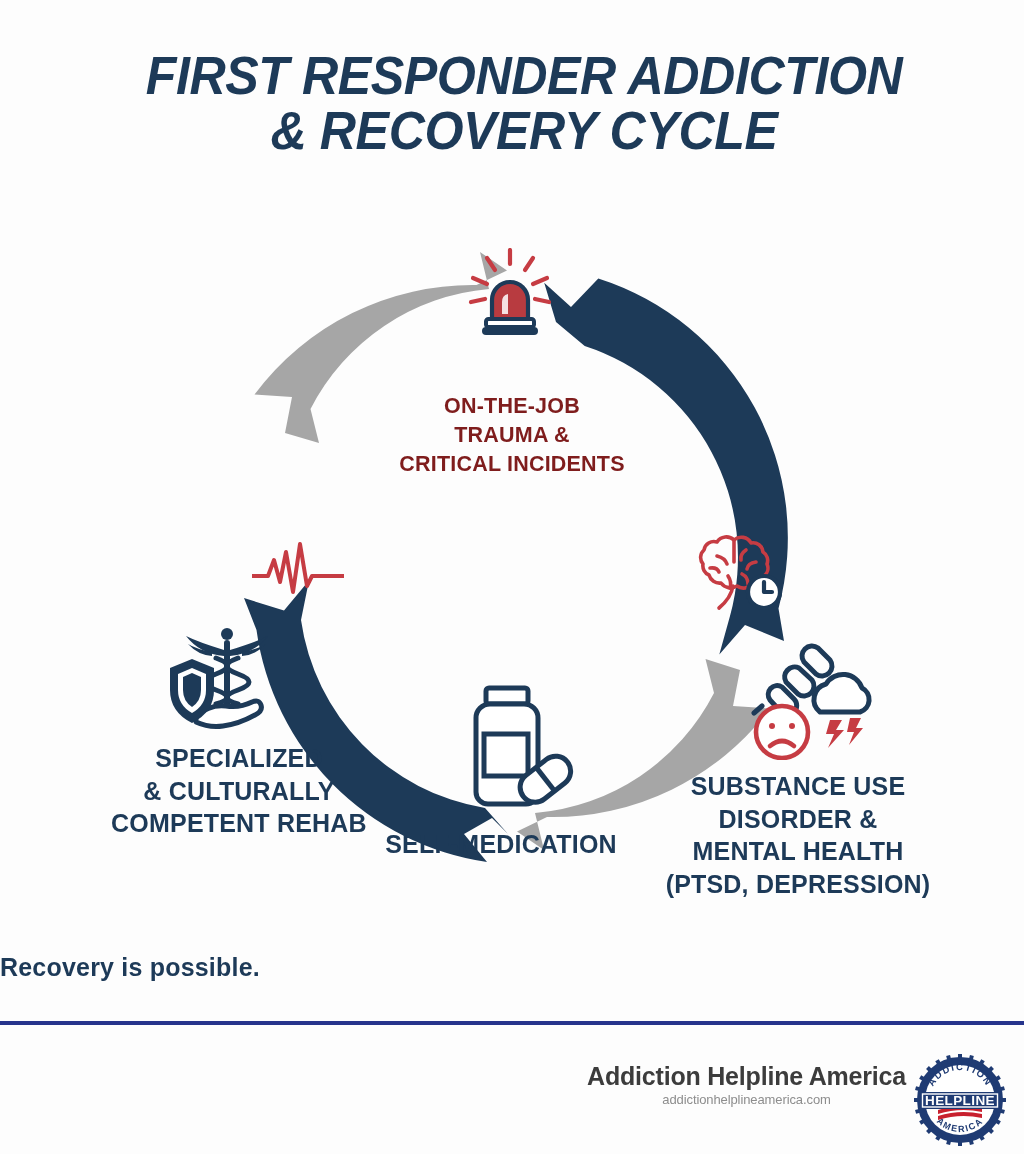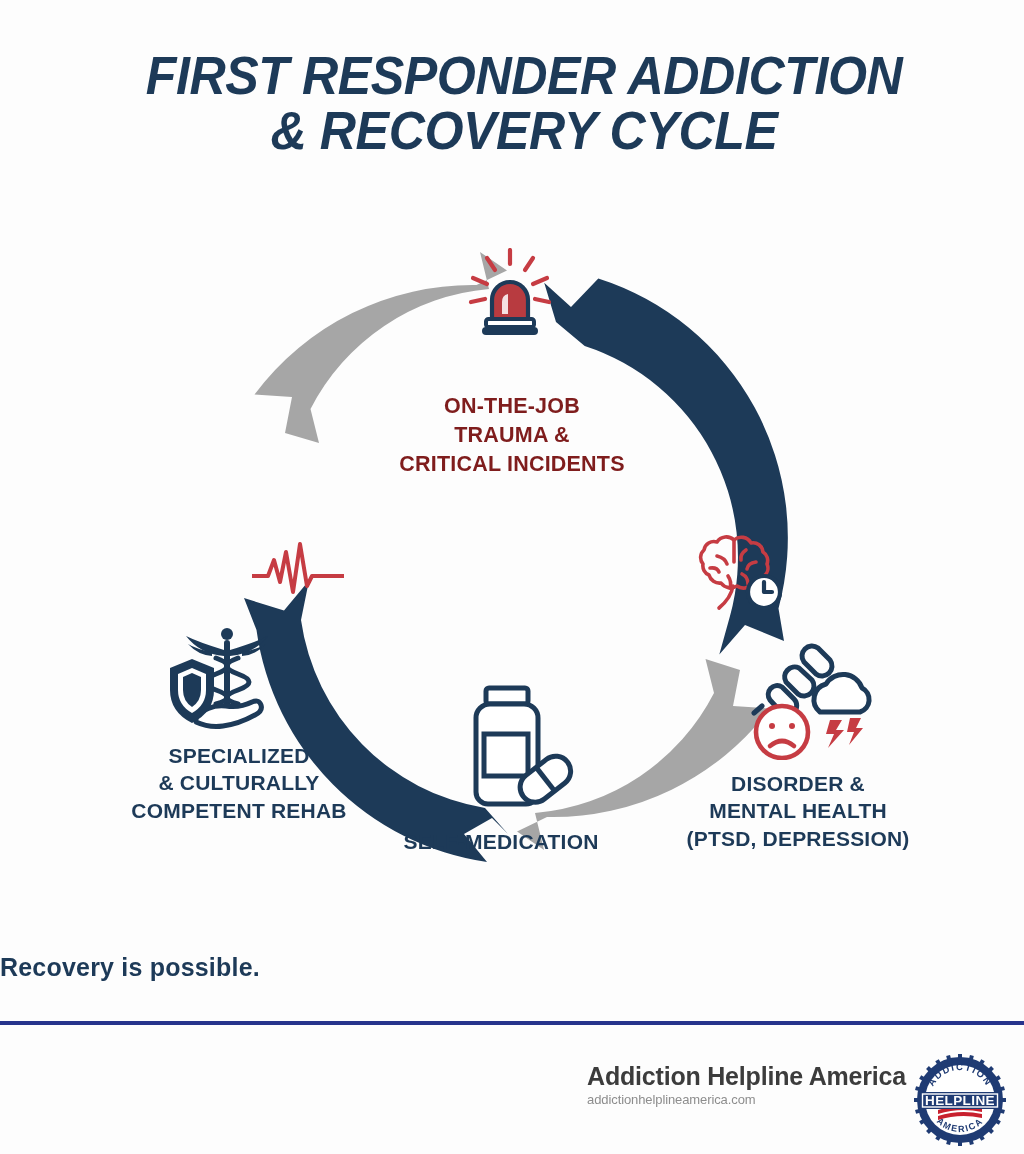--- a/index.html
+++ b/index.html
@@ -70,21 +70,21 @@
     line-height: 1.35;
     color: #7f1d1d;
     letter-spacing: 0.2px;
   }
 
   
   .node-label {
     position: absolute;
     font-family: "Liberation Sans Narrow", "Liberation Sans", sans-serif;
     font-weight: bold;
-    font-size: 21px;
+    font-size: 25px;
     line-height: 1.3;
     color: #1d3a58;
     letter-spacing: 0.2px;
     text-align: center;
   }
   #label-substance { left: 648px; top: 770px; width: 300px; }
   #label-selfmed   { left: 366px; top: 828px; width: 270px; }
   #label-rehab     { left: 108px; top: 742px; width: 262px; }
 
   
@@ -125,21 +125,21 @@
     position: absolute;
     left: 0;
     top: 1050px;
     width: 1024px;
     height: 104px;
   }
   .footer-text {
     position: absolute;
     right: 118px;
     top: 12px;
-    text-align: left;
+    text-align: center;
   }
   .footer-org {
     font-family: "Liberation Sans", sans-serif;
     font-weight: bold;
     font-size: 25px;
     color: #3c3c3c;
     line-height: 1.18;
     letter-spacing: -0.2px;
   }
   .footer-url {
@@ -235,20 +235,21 @@
     </svg>
   </div>
 
   <div class="center-label">
     <div>ON-THE-JOB</div>
     <div>TRAUMA &amp;</div>
     <div>CRITICAL INCIDENTS</div>
   </div>
 
   <div class="node-label" id="label-substance">
+    <div>SUBSTANCE USE</div>
     <div>DISORDER &amp;</div>
     <div>MENTAL HEALTH</div>
     <div>(PTSD, DEPRESSION)</div>
   </div>
 
   <div class="node-label" id="label-selfmed">
     <div>SELF-MEDICATION</div>
   </div>
 
   <div class="node-label" id="label-rehab">

